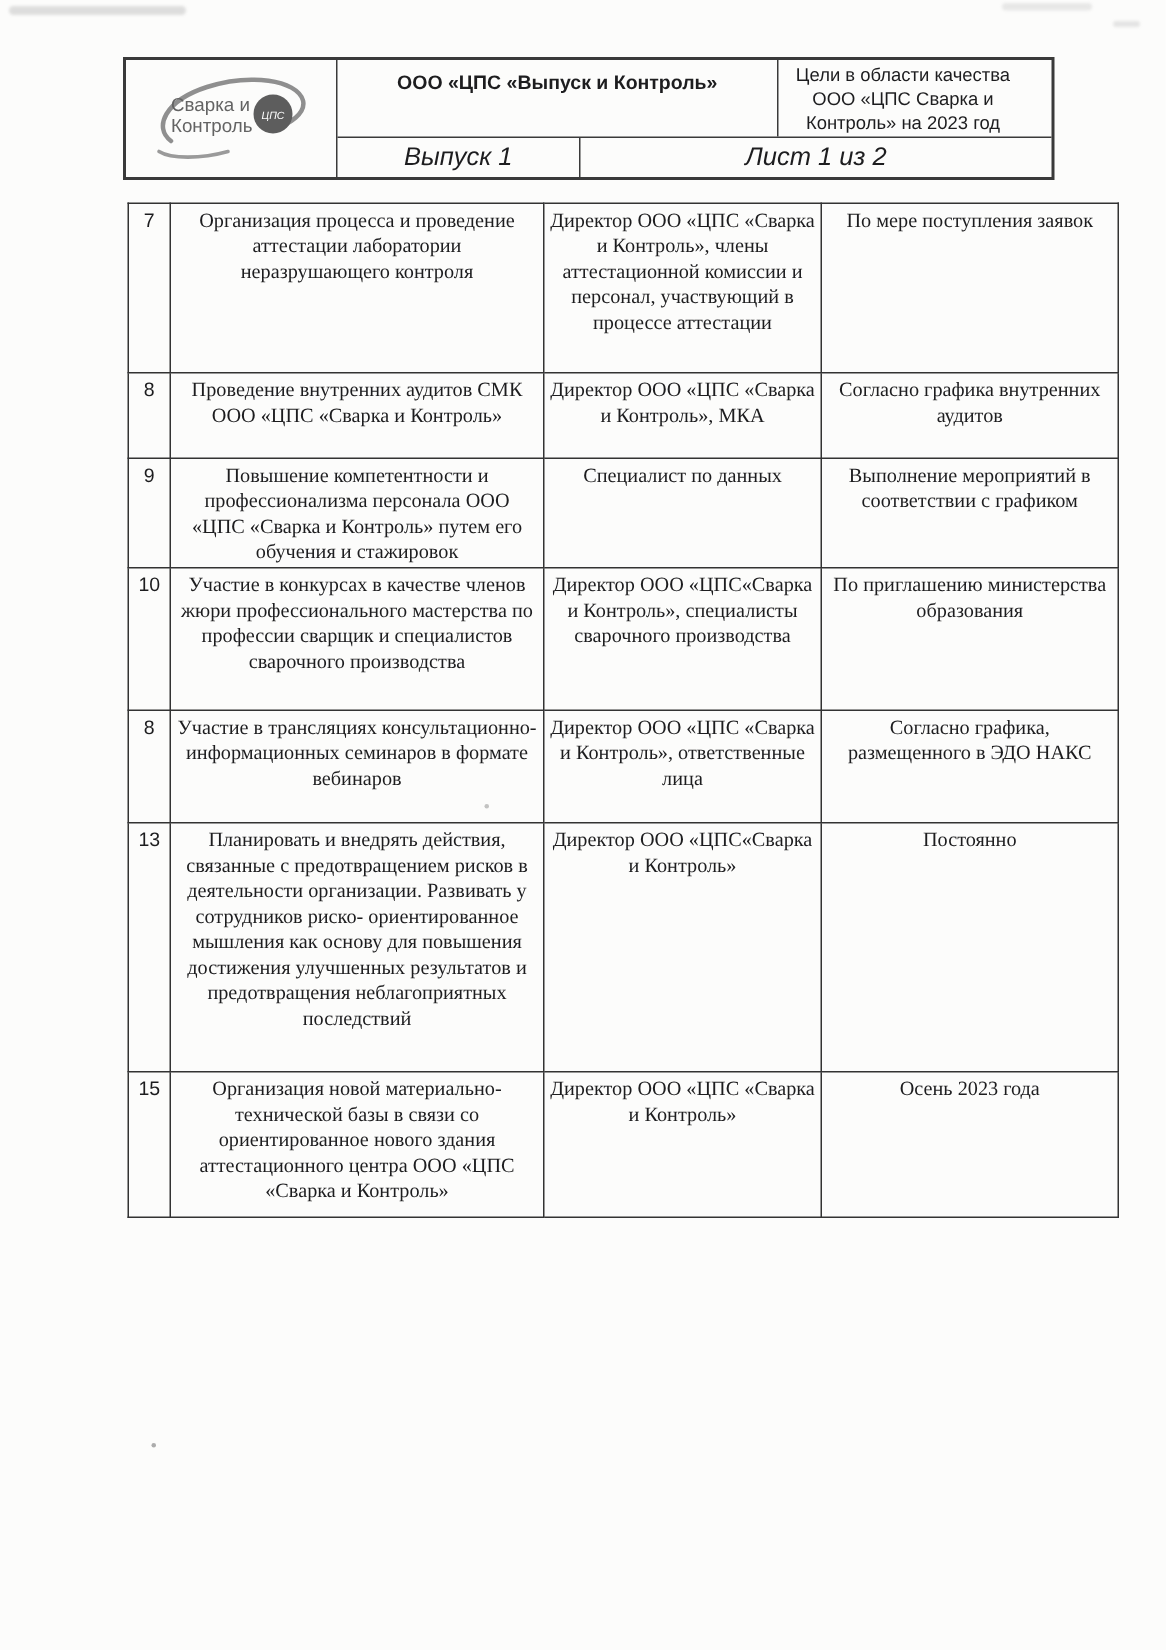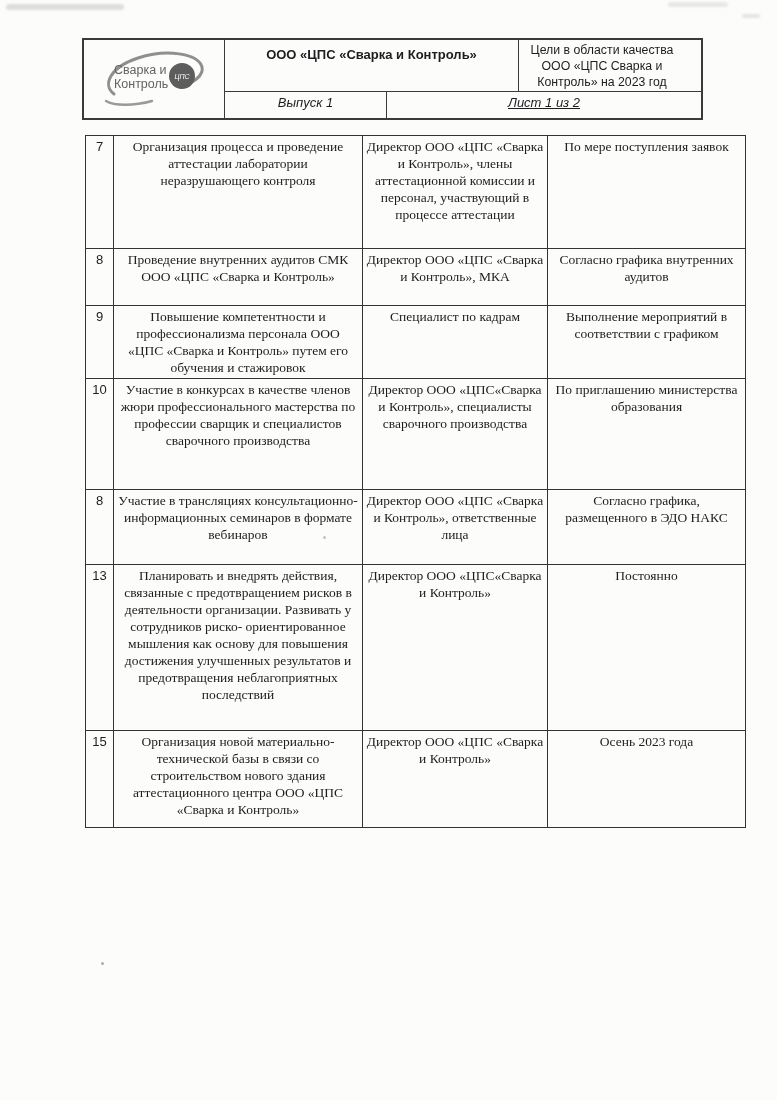--- a/index.html
+++ b/index.html
@@ -41,25 +41,25 @@
   .hdr-org{
     width:294px;flex:0 0 294px;
     border-right:1.5px solid #3a3a3a;box-sizing:border-box;
     font-weight:bold;font-size:13px;text-align:center;padding-top:7px;
   }
   .hdr-title{
     flex:1;font-size:12.3px;line-height:16px;text-align:center;padding:2px 18px 0 2px;
   }
   .hdr-bottom{flex:1;display:flex;box-sizing:border-box;}
   .hdr-issue,.hdr-rev,.hdr-sheet{
-    font-style:italic;font-size:13px;text-align:center;padding-top:3px;box-sizing:border-box;
+    font-style:italic;font-size:17px;text-align:center;padding-top:3px;box-sizing:border-box;
   }
   .hdr-issue{width:162px;flex:0 0 162px;border-right:1.5px solid #3a3a3a;}
   .hdr-rev{width:132px;flex:0 0 132px;border-right:1.5px solid #3a3a3a;}
-  .hdr-sheet{flex:1;text-decoration:underline;}
+  .hdr-sheet{flex:1;}
 
   
   table.main{
     position:absolute;left:85px;top:135px;width:660px;
     border-collapse:collapse;table-layout:fixed;
     font-size:13.5px;line-height:17px;
   }
   table.main td{
     border:1.2px solid #333;
     vertical-align:top;text-align:center;
@@ -102,21 +102,21 @@
           <circle cx="82" cy="33" r="13" fill="#5d5d5d"></circle>
           <text x="82" y="36" text-anchor="middle" font-family="Liberation Sans, sans-serif" font-size="7" font-style="italic" fill="#ffffff">ЦПС</text>
         </g>
 
         <text x="14" y="31" font-family="Liberation Sans, sans-serif" font-size="12.5" fill="#636363">Сварка и</text>
         <text x="14" y="45" font-family="Liberation Sans, sans-serif" font-size="12.5" fill="#636363">Контроль</text>
       </svg>
     </div>
     <div class="hdr-right">
       <div class="hdr-top">
-        <div class="hdr-org">ООО «ЦПС «Сварка и Контроль»</div>
+        <div class="hdr-org">ООО «ЦПС «Выпуск и Контроль»</div>
         <div class="hdr-title">Цели в области качества ООО «ЦПС Сварка и Контроль» на 2023 год</div>
       </div>
       <div class="hdr-bottom">
         <div class="hdr-issue">Выпуск 1</div>
         <div class="hdr-sheet">Лист 1 из 2</div>
       </div>
     </div>
   </div>
 
   <table class="main">
@@ -135,43 +135,43 @@
         </tr>
         <tr style="height: 57px;">
           <td class="c-num">8</td>
           <td class="c-obj">Проведение внутренних аудитов СМК ООО «ЦПС «Сварка и Контроль»</td>
           <td class="c-resp">Директор ООО «ЦПС «Сварка и Контроль», МКА</td>
           <td class="c-time">Согласно графика внутренних аудитов</td>
         </tr>
         <tr style="height: 68px;">
           <td class="c-num">9</td>
           <td class="c-obj">Повышение компетентности и профессионализма персонала ООО «ЦПС «Сварка и Контроль» путем его обучения и стажировок</td>
-          <td class="c-resp">Специалист по кадрам</td>
+          <td class="c-resp">Специалист по данных</td>
           <td class="c-time">Выполнение мероприятий в соответствии с графиком</td>
         </tr>
-        <tr style="height: 111px;">
+        <tr style="height: 95px;">
           <td class="c-num">10</td>
           <td class="c-obj">Участие в конкурсах в качестве членов жюри профессионального мастерства по профессии сварщик и специалистов сварочного производства</td>
           <td class="c-resp">Директор ООО «ЦПС«Сварка и Контроль», специалисты сварочного производства</td>
           <td class="c-time">По приглашению министерства образования</td>
         </tr>
         <tr style="height: 75px;">
           <td class="c-num">8</td>
           <td class="c-obj">Участие в трансляциях консультационно- информационных семинаров в формате вебинаров</td>
           <td class="c-resp">Директор ООО «ЦПС «Сварка и Контроль», ответственные лица</td>
           <td class="c-time">Согласно графика, размещенного в ЭДО НАКС</td>
         </tr>
         <tr style="height: 166px;">
           <td class="c-num">13</td>
           <td class="c-obj">Планировать и внедрять действия, связанные с предотвращением рисков в деятельности организации. Развивать у сотрудников риско- ориентированное мышления как основу для повышения достижения улучшенных результатов и предотвращения неблагоприятных последствий</td>
           <td class="c-resp">Директор ООО «ЦПС«Сварка и Контроль»</td>
           <td class="c-time">Постоянно</td>
         </tr>
         <tr style="height: 97px;">
           <td class="c-num">15</td>
-          <td class="c-obj">Организация новой материально- технической базы в связи со строительством нового здания аттестационного центра ООО «ЦПС «Сварка и Контроль»</td>
+          <td class="c-obj">Организация новой материально- технической базы в связи со ориентированное нового здания аттестационного центра ООО «ЦПС «Сварка и Контроль»</td>
           <td class="c-resp">Директор ООО «ЦПС «Сварка и Контроль»</td>
           <td class="c-time">Осень 2023 года</td>
         </tr>
       </tbody>
   </table>
 
 </div>
 
 </body></html>

